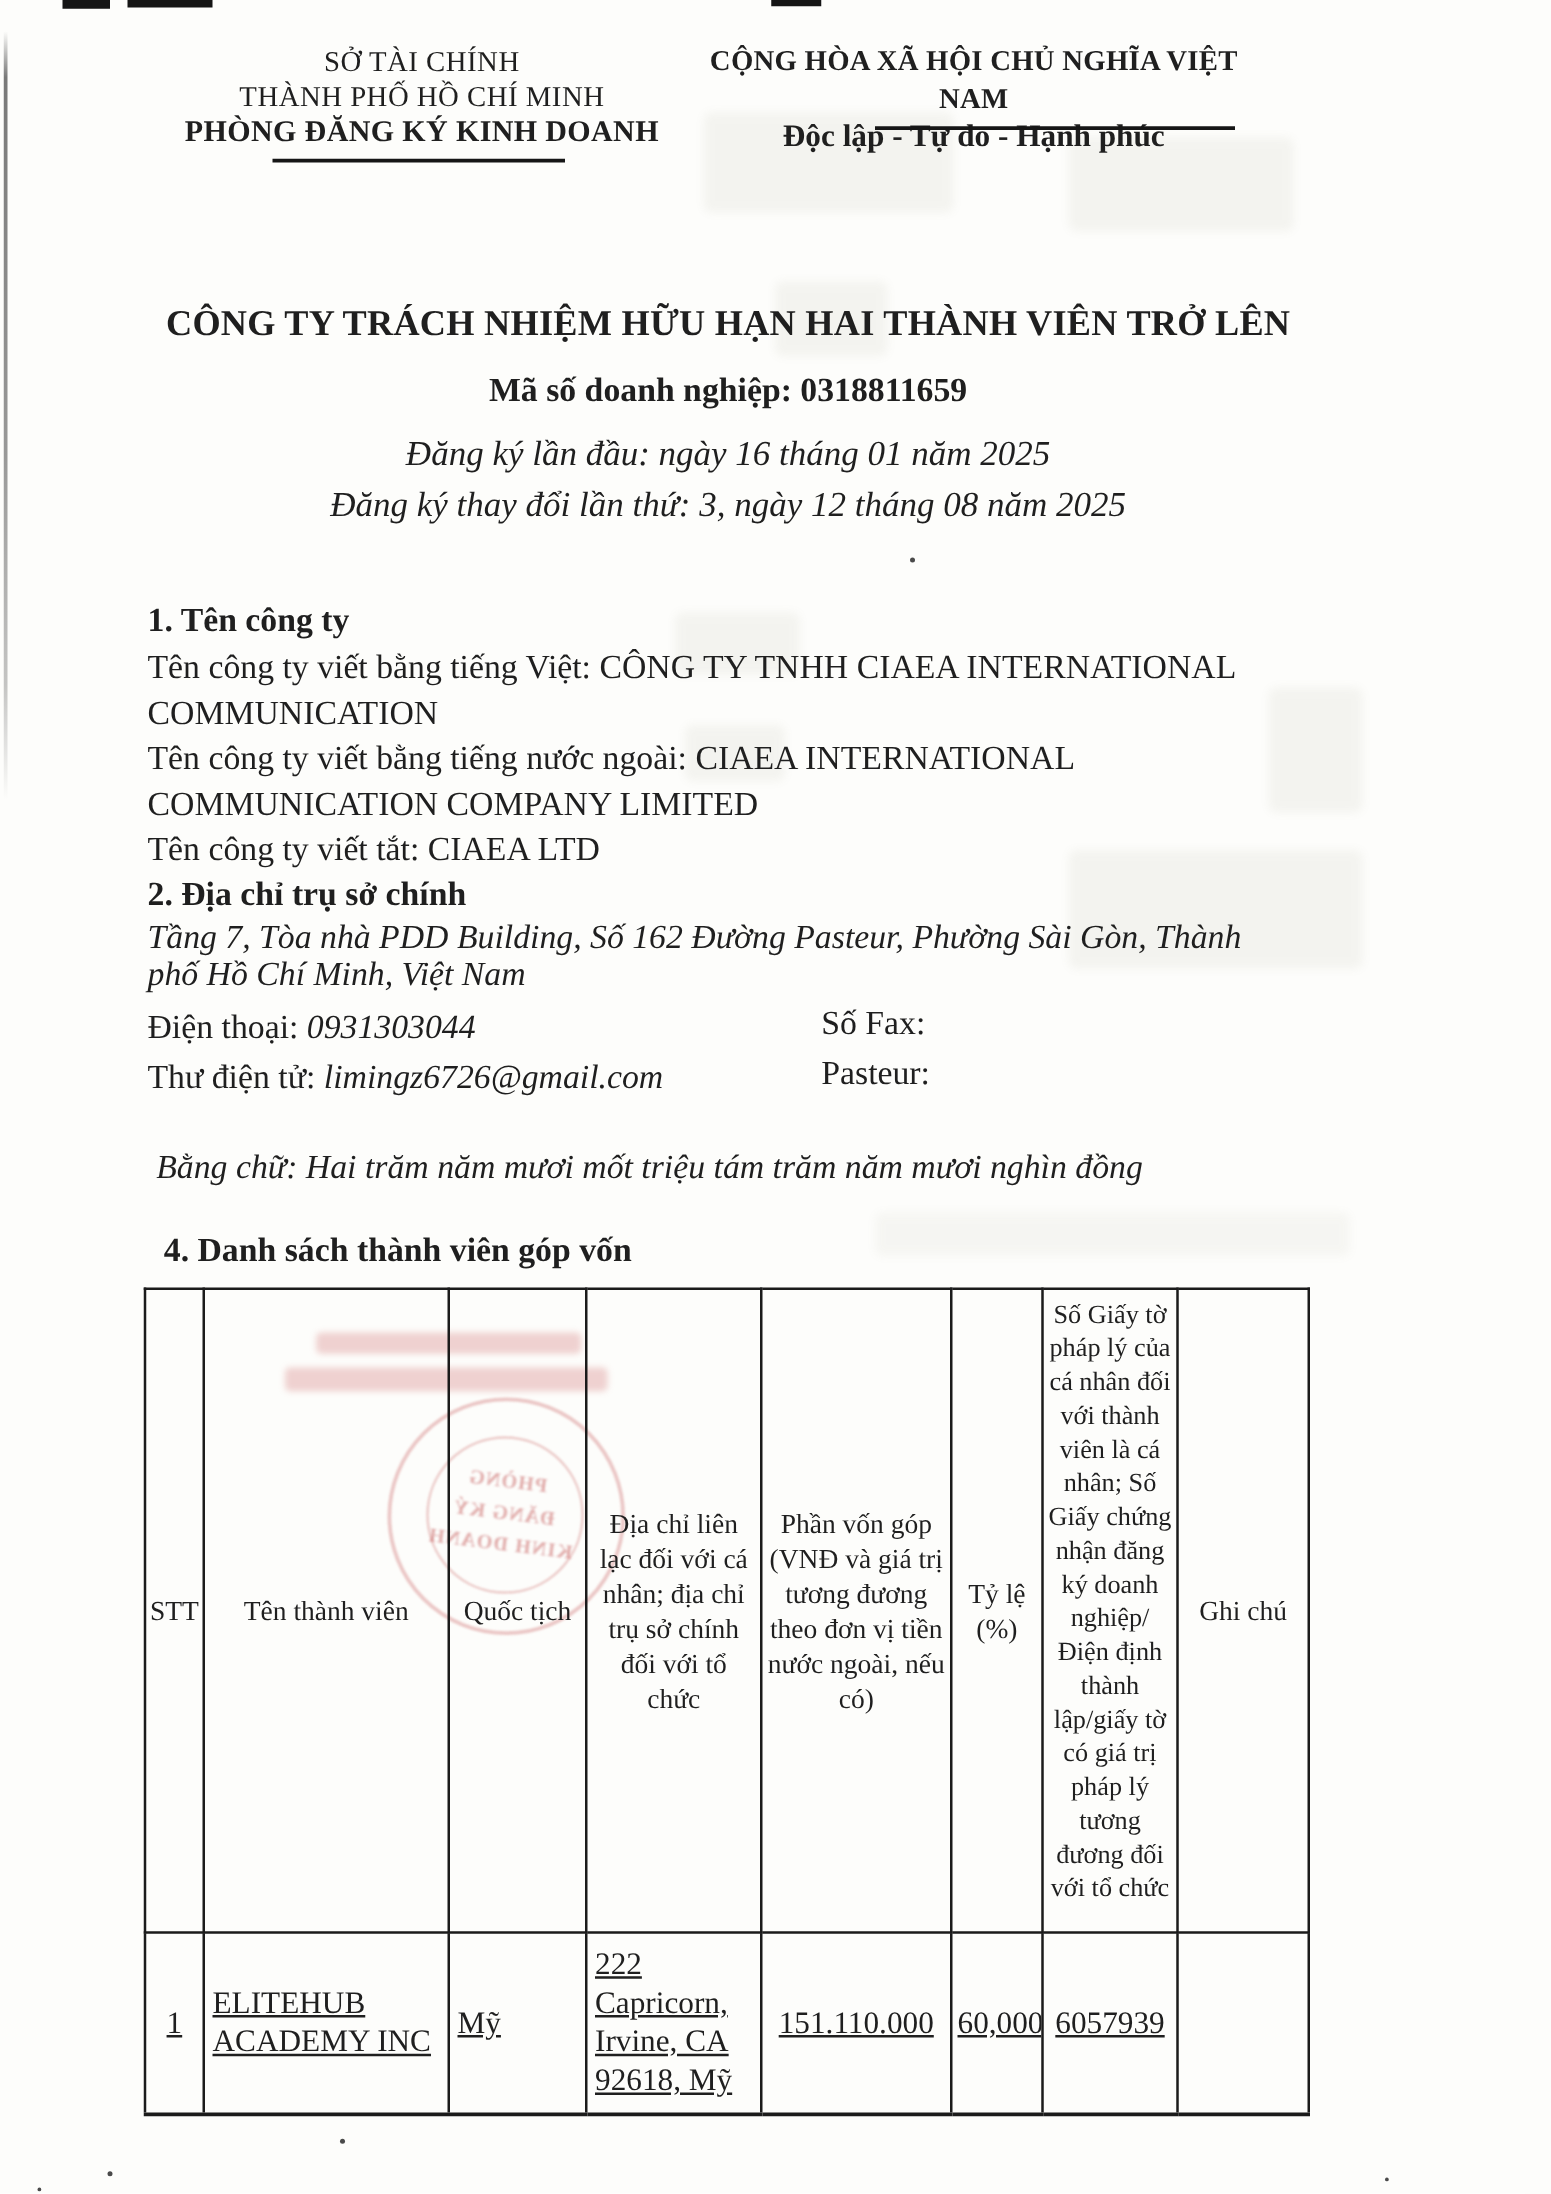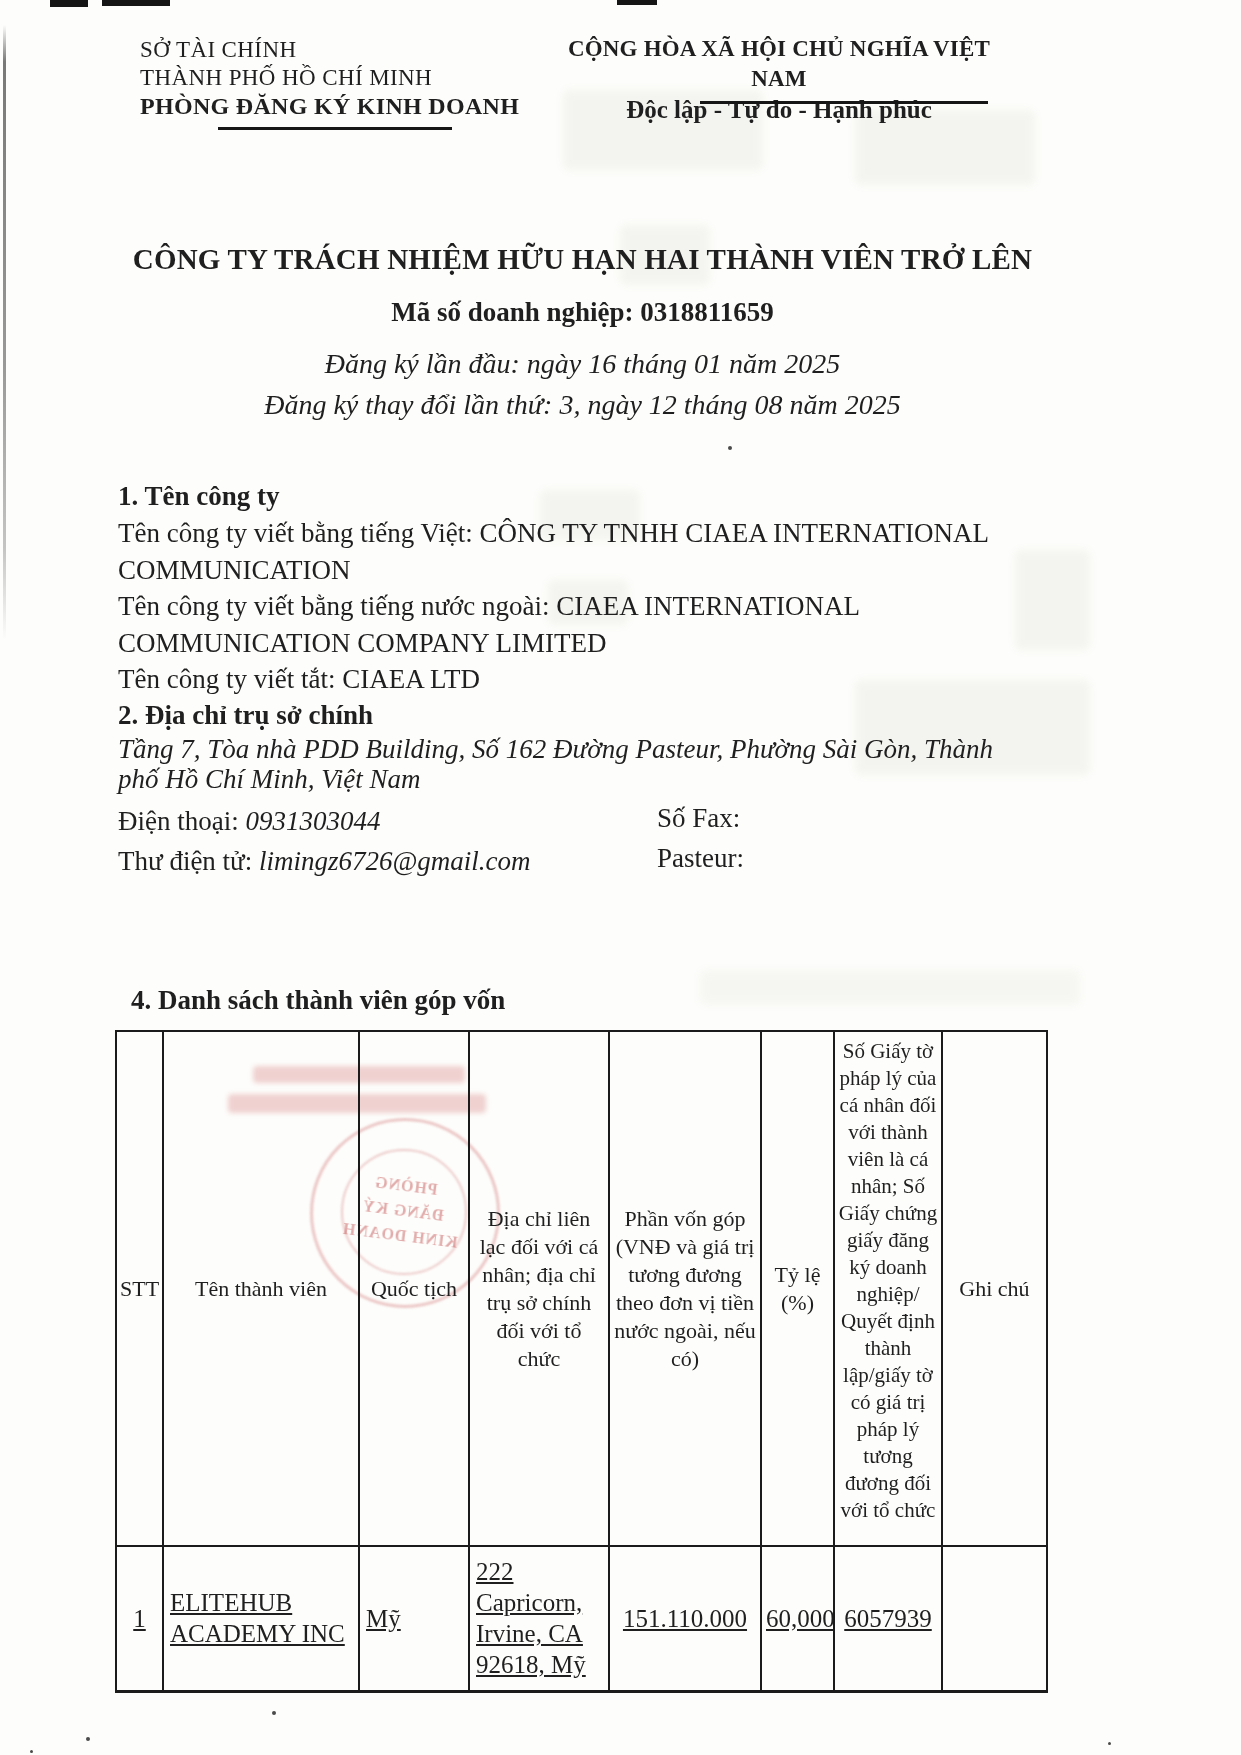--- a/index.html
+++ b/index.html
@@ -13,21 +13,21 @@
   }
   
   .edge-line{
     position:absolute;left:3px;top:25px;width:3px;height:615px;
     background:linear-gradient(180deg,rgba(40,40,40,0) 0%,rgba(50,50,50,.65) 6%,rgba(70,70,70,.55) 55%,rgba(90,90,90,.35) 85%,rgba(90,90,90,0) 100%);
   }
   .topbar{position:absolute;top:0;background:#151515;height:7px;}
   .speck{position:absolute;background:#4a4a4a;border-radius:50%;}
   .blob{position:absolute;background:#8a8a6e;opacity:.08;filter:blur(4px);border-radius:6px;}
   
-  .hdr-left{position:absolute;left:140px;top:36px;width:395px;}
+  .hdr-left{position:absolute;left:140px;top:36px;width:395px;text-align:center;}
   .hdr-left .l1,.hdr-left .l2{font-size:23px;line-height:28px;letter-spacing:.4px;}
   .hdr-left .l3{font-size:24px;line-height:29px;font-weight:bold;letter-spacing:.3px;}
   .rule-left{position:absolute;left:218px;top:127px;width:234px;height:3px;background:#161616;}
   .hdr-right{position:absolute;left:540px;top:34px;width:478px;text-align:center;}
   .hdr-right .l1{font-size:23px;line-height:30px;font-weight:bold;letter-spacing:.2px;}
   .hdr-right .l2{font-size:25px;line-height:32px;font-weight:bold;}
   .rule-right{position:absolute;left:700px;top:101px;width:288px;height:3px;background:#161616;}
   
   .centerband{position:absolute;left:115px;width:935px;text-align:center;}
   .title1{top:203px;font-size:29px;font-weight:bold;letter-spacing:.2px;}
@@ -116,20 +116,21 @@
   <div class="bl bold" style="top:700px;">2. Địa chỉ trụ sở chính</div>
   <div class="bl it" style="top:734px;">Tầng 7, Tòa nhà PDD Building, Số 162 Đường Pasteur, Phường Sài Gòn, Thành</div>
   <div class="bl it" style="top:764px;">phố Hồ Chí Minh, Việt Nam</div>
 
   <div class="bl" style="top:806px;"><span>Điện thoại: </span><span class="it">0931303044</span></div>
   <div class="bl col2" style="top:803px;">Số Fax:</div>
 
   <div class="bl" style="top:846px;"><span>Thư điện tử: </span><span class="it">limingz6726@gmail.com</span></div>
   <div class="bl col2" style="top:843px;">Pasteur:</div>
 
+  <div class="bl it" style="top:918px;left:125px;">Bằng chữ: Hai trăm năm mươi mốt triệu tám trăm năm mươi nghìn đồng</div>
 
   <div class="bl bold" style="top:985px;left:131px;">4. Danh sách thành viên góp vốn</div>
 
   <div class="redblob" style="left:253px;top:1066px;width:212px;height:17px;"></div>
   <div class="redblob" style="left:228px;top:1094px;width:258px;height:19px;"></div>
   <div class="seal">
     <div class="ring-outer"></div>
     <div class="ring-inner"></div>
     <div class="stamp-text">
       <div>PHÒNG</div>
@@ -150,21 +151,21 @@
         <col style="width:105px">
     </colgroup>
     <tbody>
         <tr class="hdr">
       <th>STT</th>
       <th>Tên thành viên</th>
       <th>Quốc tịch</th>
       <th>Địa chỉ liên lạc đối với cá nhân; địa chỉ trụ sở chính đối với tổ chức</th>
       <th>Phần vốn góp (VNĐ và giá trị tương đương theo đơn vị tiền nước ngoài, nếu có)</th>
       <th>Tỷ lệ (%)</th>
-      <th class="tall">Số Giấy tờ pháp lý của cá nhân đối với thành viên là cá nhân; Số Giấy chứng giấy đăng ký doanh nghiệp/ Quyết định thành lập/giấy tờ có giá trị pháp lý tương đương đối với tổ chức</th>
+      <th class="tall">Số Giấy tờ pháp lý của cá nhân đối với thành viên là cá nhân; Số Giấy chứng nhận đăng ký doanh nghiệp/ Điện định thành lập/giấy tờ có giá trị pháp lý tương đương đối với tổ chức</th>
       <th>Ghi chú</th>
     </tr>
     <tr class="data">
       <td class="c">1</td>
       <td class="l">ELITEHUB ACADEMY INC</td>
       <td class="l">Mỹ</td>
       <td class="l">222 Capricorn, Irvine, CA 92618, Mỹ</td>
       <td class="c">151.110.000</td>
       <td class="c">60,000</td>
       <td class="c">6057939</td>

